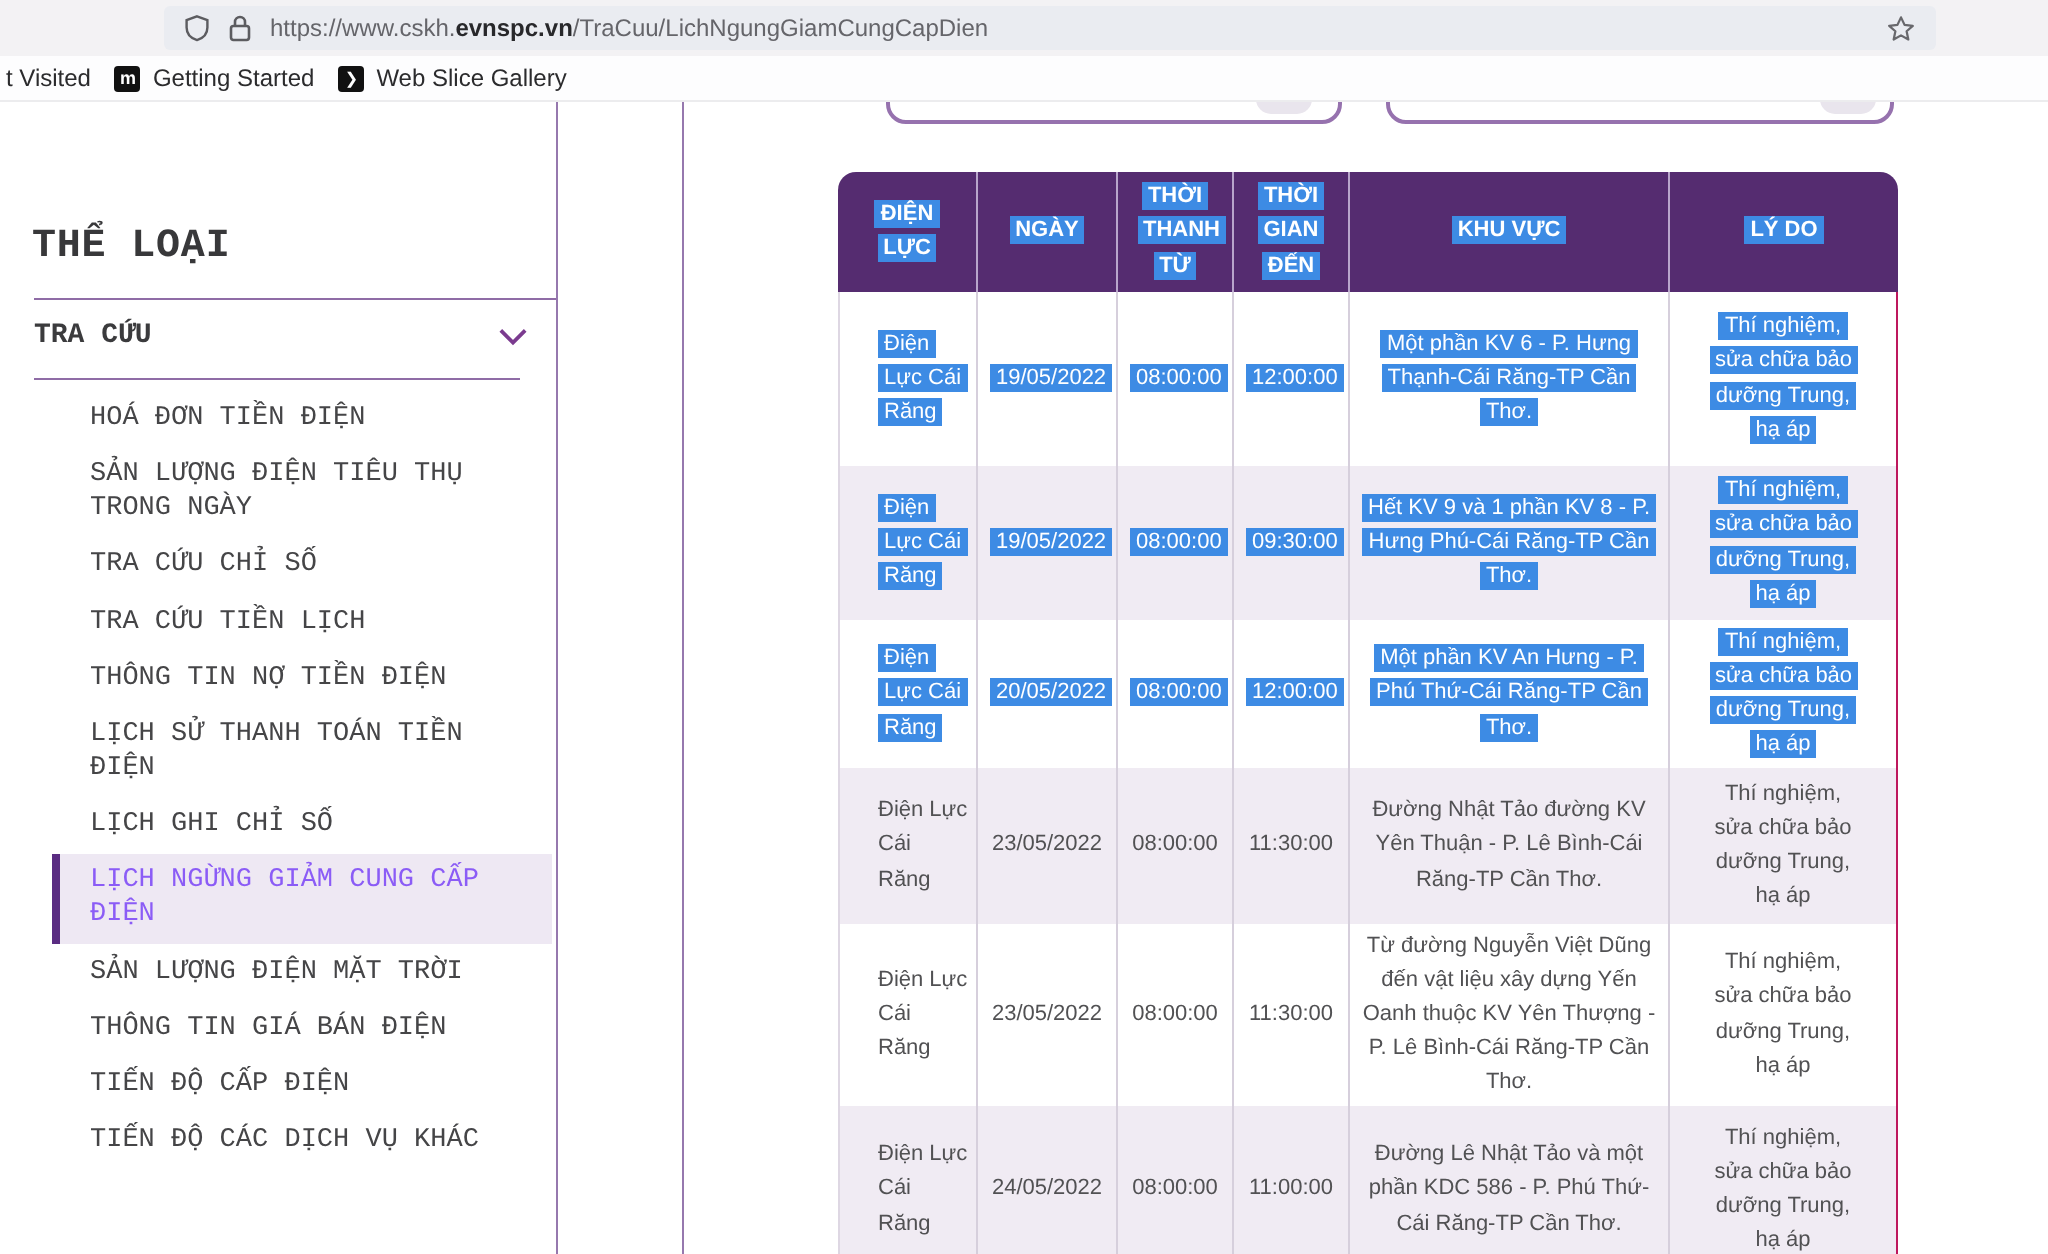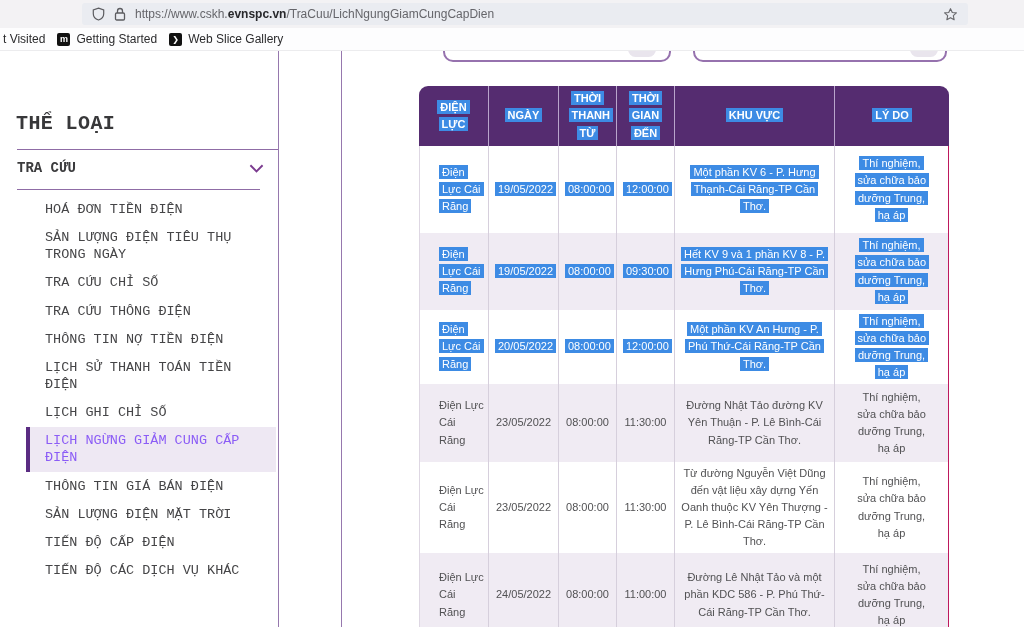--- a/index.html
+++ b/index.html
@@ -118,27 +118,27 @@
         <span>TRA CỨU</span>
         <svg width="15" height="9" viewBox="0 0 16 9">
           <path d="M1.5 1 L8 7.5 L14.5 1" fill="none" stroke="#7b3b8f" stroke-width="2"></path>
         </svg>
       </div>
       <div class="sep sep2"></div>
       <nav class="menu">
           <div class="menu-item">HOÁ ĐƠN TIỀN ĐIỆN</div>
           <div class="menu-item">SẢN LƯỢNG ĐIỆN TIÊU THỤ TRONG NGÀY</div>
           <div class="menu-item">TRA CỨU CHỈ SỐ</div>
-          <div class="menu-item">TRA CỨU THÔNG ĐIỆN</div>
+          <div class="menu-item">TRA CỨU TIỀN LỊCH</div>
           <div class="menu-item">THÔNG TIN NỢ TIỀN ĐIỆN</div>
           <div class="menu-item">LỊCH SỬ THANH TOÁN TIỀN ĐIỆN</div>
           <div class="menu-item">LỊCH GHI CHỈ SỐ</div>
           <div class="menu-item active">LỊCH NGỪNG GIẢM CUNG CẤP ĐIỆN</div>
+          <div class="menu-item">SẢN LƯỢNG ĐIỆN MẶT TRỜI</div>
           <div class="menu-item">THÔNG TIN GIÁ BÁN ĐIỆN</div>
-          <div class="menu-item">SẢN LƯỢNG ĐIỆN MẶT TRỜI</div>
           <div class="menu-item">TIẾN ĐỘ CẤP ĐIỆN</div>
           <div class="menu-item">TIẾN ĐỘ CÁC DỊCH VỤ KHÁC</div>
         </nav>
     </aside>
 
     <div class="table-wrap">
       <table>
         <colgroup>
           <col style="width:70px">
             <col style="width:70px">

